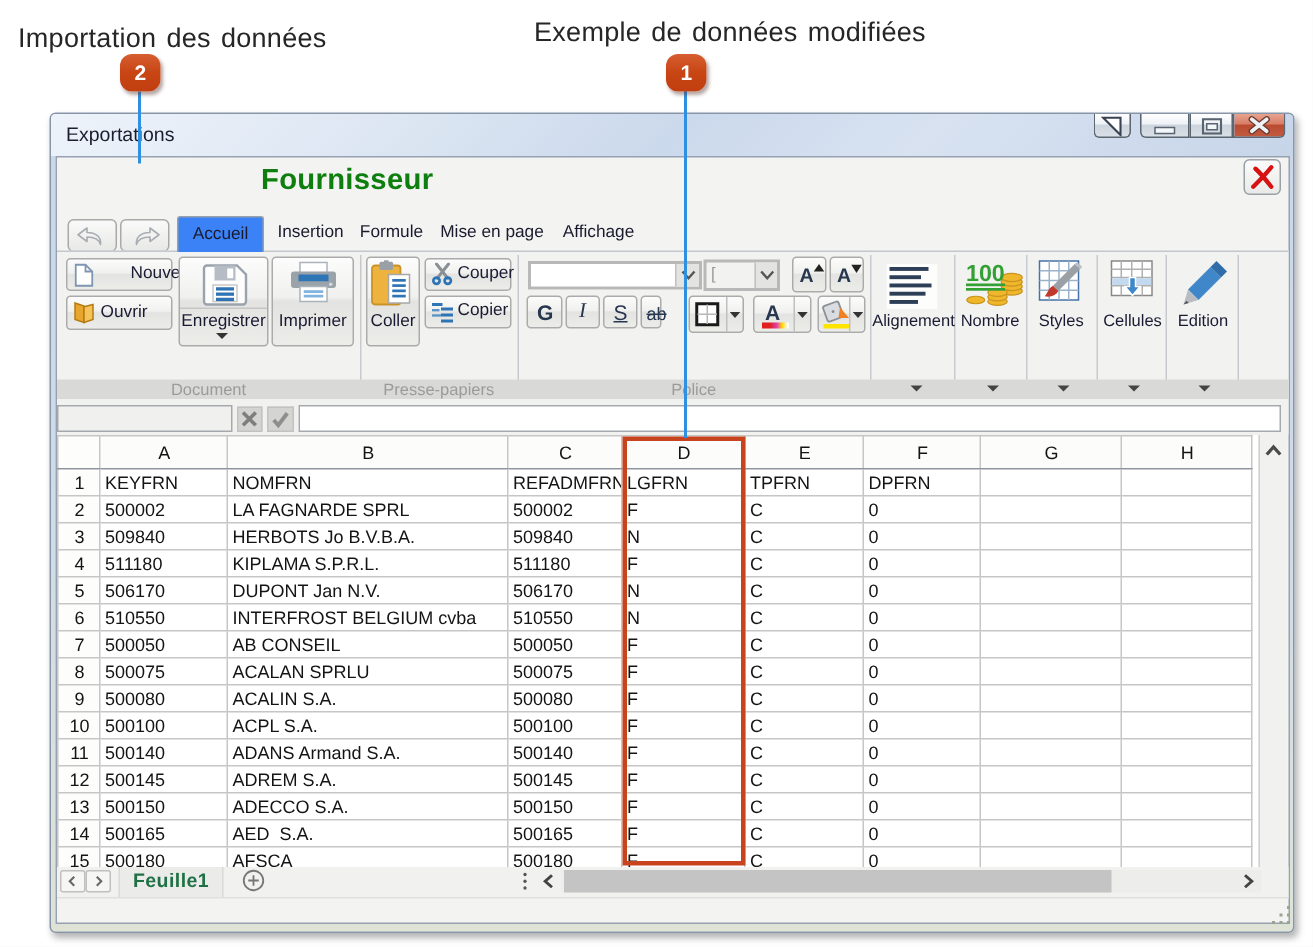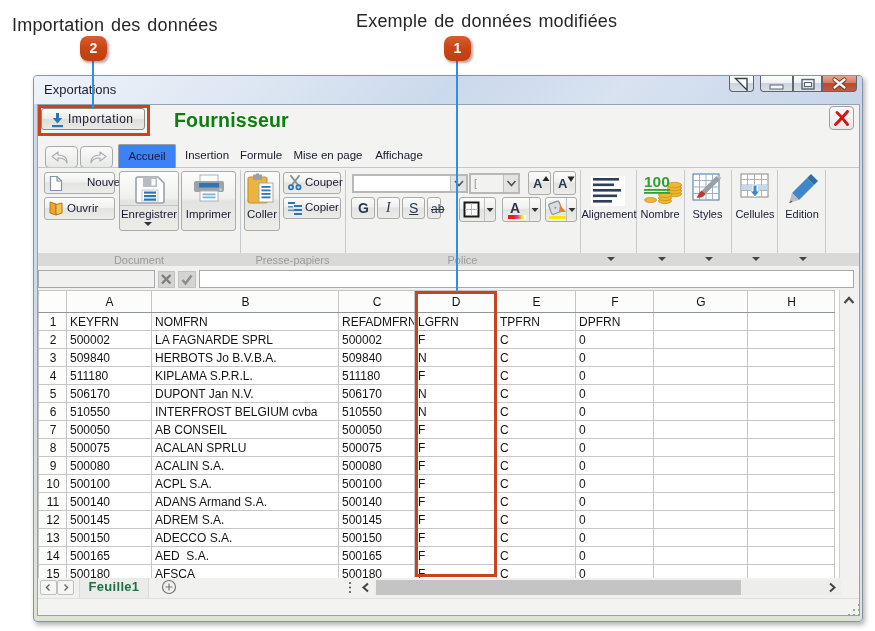--- a/index.html
+++ b/index.html
@@ -71,29 +71,20 @@
         </svg>
     </div>
     <div class="capbtn" id="cb-close" style="left:788px; width:35px; border-radius:0 0 4px 0; background:linear-gradient(180deg,#e8a491 0%,#d87d65 44%,#b94b31 50%,#c25a40 100%);">
       <svg width="33" height="15" style="left:0;top:0;">
           <path d="M11.5 3.5 L21.5 11.5 M21.5 3.5 L11.5 11.5" stroke="#6e3a2c" stroke-width="4.2" stroke-linecap="round"></path>
           <path d="M11.5 3.5 L21.5 11.5 M21.5 3.5 L11.5 11.5" stroke="#eef2f6" stroke-width="2.4" stroke-linecap="round"></path>
         </svg>
     </div>
   </div>
   <div id="client">
-    <div id="orangebox1">
-        <div id="btn-import">
-      <svg width="16" height="16" style="left:7px;top:3px;">
-            <path d="M7 1 h3 v5 h3.2 l-4.7 5.5 L3.8 6 H7 Z" fill="#2e75b6"></path>
-            <rect x="3" y="13" width="11" height="2.2" fill="#2e75b6"></rect>
-          </svg>
-      <span style="position:absolute;left:26px;top:3px;letter-spacing:0.5px;">Importation</span>
-    </div>
-      </div>
     <div id="fournisseur">Fournisseur</div>
     <div id="btn-redx">
       <svg width="24" height="23" style="left:0;top:0;">
           <path d="M7 5.5 C10.5 8.5,14 13,17.5 17.5 M17.5 4.5 C13.5 9.5,9.5 13.5,5.5 17.5" stroke="#d61212" stroke-width="2.9" stroke-linecap="round" fill="none"></path>
         </svg>
     </div>
     <div class="navbtn" style="left:7px;">
       <svg width="31" height="20" style="left:0;top:0;">
           <path d="M12 5 L6 9.5 L12 14 L12 11 C17 11 20 12.5 21 16 C21.5 11 18 8 12 8 Z" fill="#f2f2f0" stroke="#a8aeb4" stroke-width="1.1" stroke-linejoin="round"></path>
         </svg>

